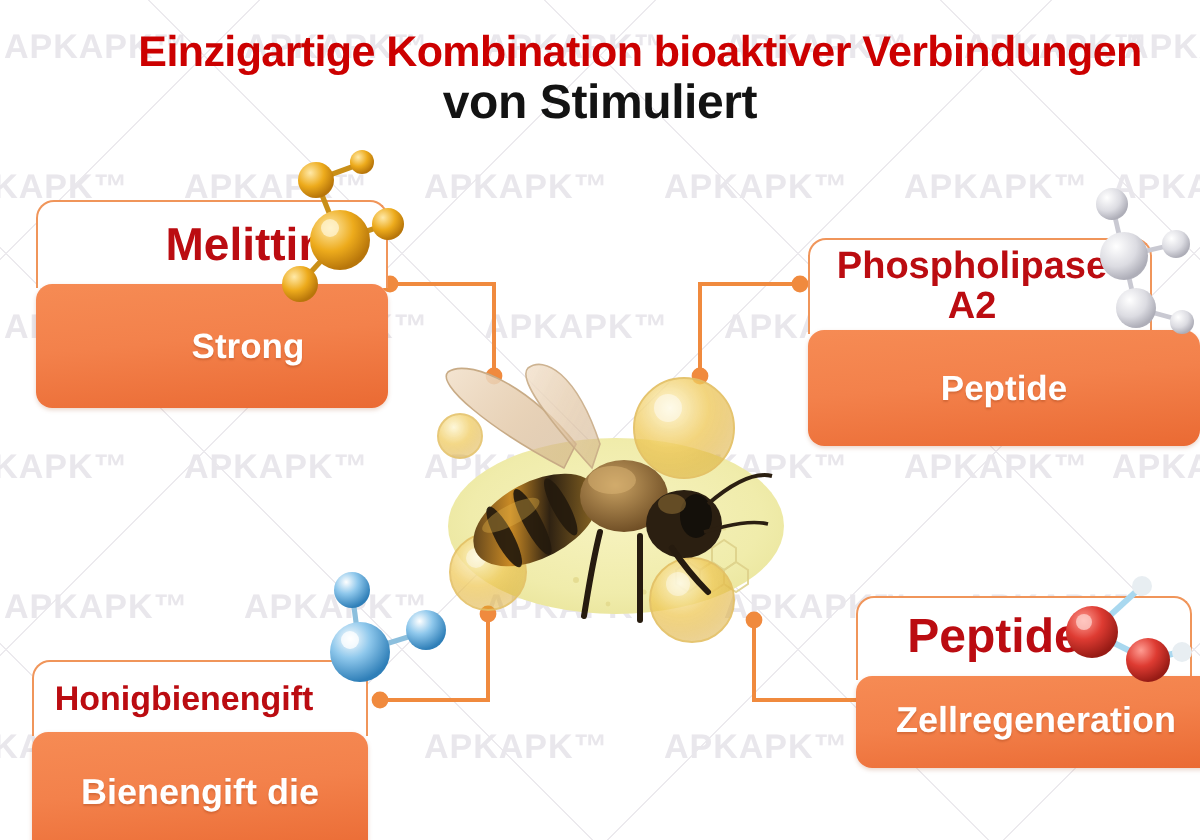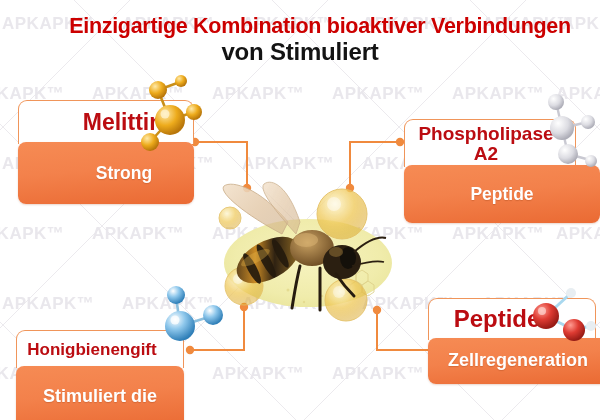--- a/index.html
+++ b/index.html
@@ -427,21 +427,21 @@
       <span>
         <span>Peptide</span><br>
       </span>
     </div>
   </div>
 
   <div class="box" id="box-honigbienengift">
     <div class="box-head">Honigbienengift</div>
     <div class="box-body">
       <span>
-        <span>Stimuliert die</span><br>
+        <span>Bienengift die</span><br>
       </span>
     </div>
   </div>
 
   <div class="box" id="box-peptide">
     <div class="box-head">Peptide</div>
     <div class="box-body">Zellregeneration</div>
   </div>
 
 </div>

